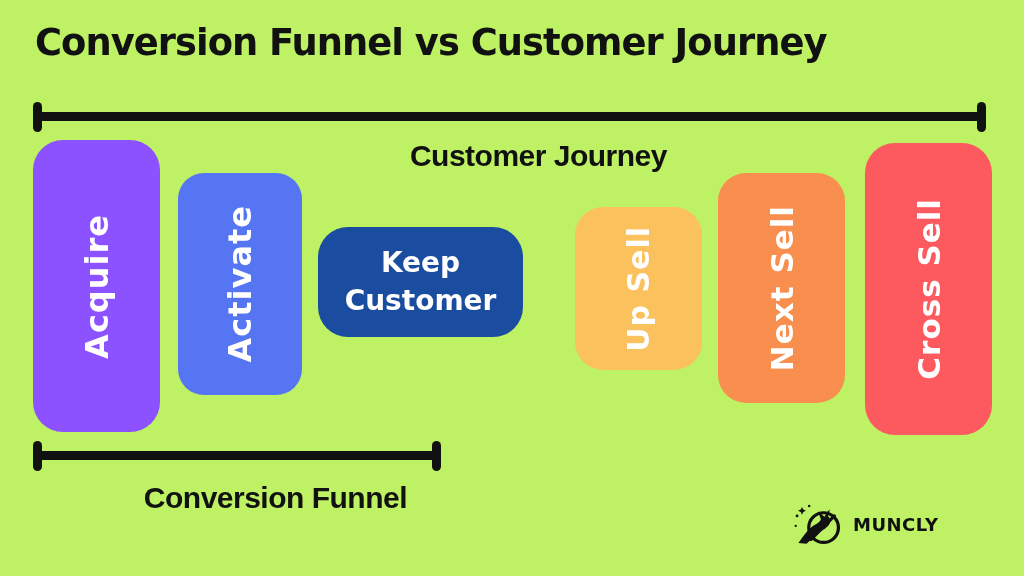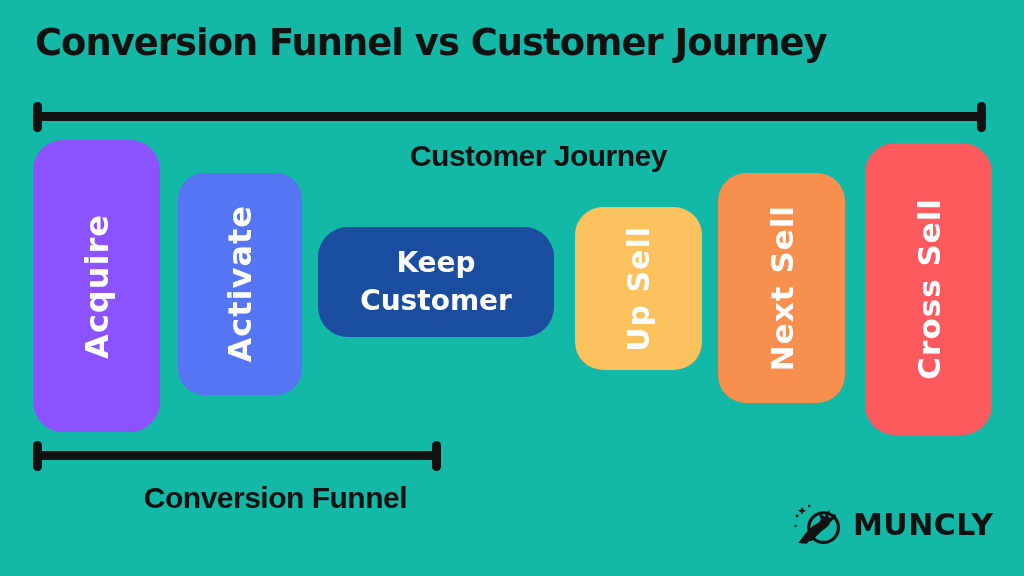--- a/index.html
+++ b/index.html
@@ -1,19 +1,19 @@
 <!DOCTYPE html>
 <html><head>
 <meta charset="utf-8">
 <style>
   html,body{margin:0;padding:0;background:#e8e8e8;}
   .canvas{
     position:relative;
     width:1024px;height:576px;
-    background:#14b8a6;
+    background:#bef264;
     overflow:hidden;
     font-family:"Liberation Sans", sans-serif;
     color:#111;
   }
   .title{
     position:absolute;left:35px;top:20px;
     font-size:38px;font-weight:800;letter-spacing:-1px;
     transform:scaleX(0.97);transform-origin:left center;
     white-space:nowrap;
     font-family:"DejaVu Sans","Liberation Sans",sans-serif;
@@ -56,36 +56,36 @@
     letter-spacing:1px;
     white-space:nowrap;
   }
   .stage .hlabel{
     font-size:28px;font-weight:bold;
     text-align:center;line-height:1.35;
     width:170px;
   }
   .stage-acquire  {left:33px; top:140px;width:127px;height:292px;border-radius:30px;}
   .stage-activate {left:178px;top:173px;width:124px;height:222px;border-radius:26px;}
-  .stage-keep     {left:318px;top:227px;width:236px;height:110px;border-radius:30px;}
+  .stage-keep     {left:318px;top:227px;width:205px;height:110px;border-radius:30px;}
   .stage-upsell   {left:575px;top:207px;width:127px;height:163px;border-radius:28px;}
   .stage-nextsell {left:718px;top:173px;width:127px;height:230px;border-radius:28px;}
   .stage-crosssell{left:865px;top:143px;width:127px;height:292px;border-radius:30px;}
   .stage-upsell .vlabel{font-size:30px;}
   .stage-nextsell .vlabel{font-size:31px;}
   .stage-crosssell .vlabel{font-size:31px;}
 
   
   .logo{
     position:absolute;left:793px;top:500px;height:48px;
     display:flex;align-items:center;gap:6px;
   }
   .logo .mark{width:54px;height:48px;}
   .logo .word{
-    font-size:30px;font-weight:800;letter-spacing:0.5px;
+    font-size:18px;font-weight:800;letter-spacing:0.5px;
     font-family:"DejaVu Sans","Liberation Sans",sans-serif;
   }
 </style>
 </head>
 <body>
 
 <div class="canvas">
 
   <div class="title">Conversion Funnel vs Customer Journey</div>
 

